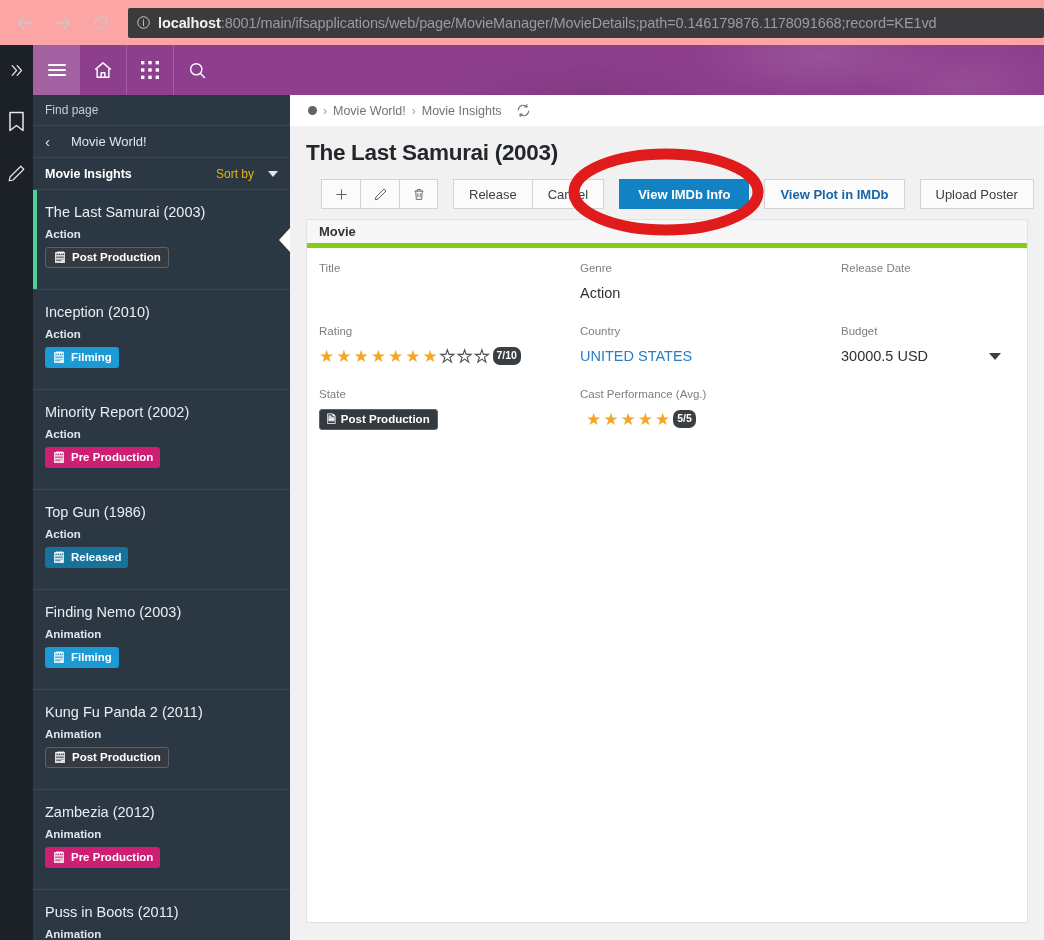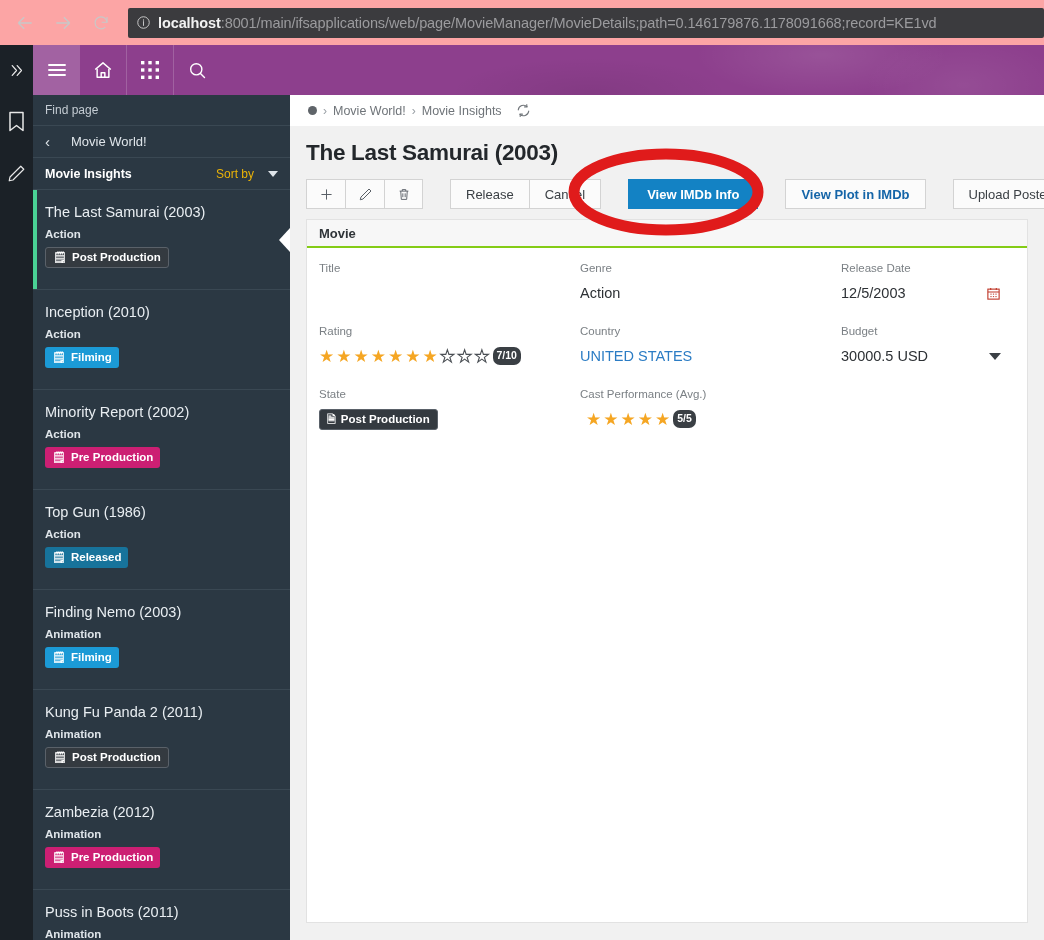--- a/index.html
+++ b/index.html
@@ -199,21 +199,21 @@
   #page-header {
     background: #f1f1f1;
     padding: 14px 16px 10px 16px;
   }
   #page-title {
     font-size: 22.5px; font-weight: bold; color: #23272b;
     letter-spacing: -0.3px;
     margin-bottom: 13px;
     white-space: nowrap;
   }
-  #toolbar { display: flex; align-items: center; gap: 27px; }
+  #toolbar { display: flex; align-items: center; gap: 15px; margin-left: 15px; }
   .btn-group { display: flex; }
   .tbtn {
     height: 30px;
     background: #fbfbfb;
     border: 1px solid #d3d3d3;
     display: flex; align-items: center; justify-content: center;
     font-size: 13px; color: #3b4045;
     padding: 0 15px;
     white-space: nowrap;
   }
@@ -230,21 +230,21 @@
   
   #form-card {
     margin: 0 16px;
     background: #ffffff;
     border: 1px solid #e2e2e2;
     height: 704px;
   }
   #form-card-header {
     height: 28px;
     background: #f7f7f7;
-    border-bottom: 2px solid #84cc16;
+    border-bottom: 5px solid #84cc16;
     display: flex; align-items: center;
     padding-left: 12px;
     font-size: 13px; font-weight: bold; color: #2f3438;
   }
   #form-grid {
     display: grid;
     grid-template-columns: 261px 261px 1fr;
     padding: 14px 12px 0 12px;
     row-gap: 0;
   }
@@ -476,30 +476,20 @@
       <div class="field">
         <div class="field-label">Title</div>
       </div>
       <div class="field">
         <div class="field-label">Genre</div>
         <div class="field-value">Action</div>
       </div>
 
       <div class="field">
         <div class="field-label">Release Date</div>
-        <div class="field-value with-affordance">
-          <span>12/5/2003</span>
-          <span class="cal-icon">
-            <svg width="15" height="15" viewBox="0 0 24 24" fill="none" stroke="currentColor" stroke-width="1.8">
-              <rect x="3" y="5" width="18" height="16"></rect>
-              <path d="M3 9.5h18M7.5 3v3.5M16.5 3v3.5"></path>
-              <path d="M7 13h2M11 13h2M15 13h2M7 17h2M11 17h2M15 17h2" stroke-width="1.6"></path>
-            </svg>
-          </span>
-        </div>
       </div>
       <div class="field">
         <div class="field-label">Rating</div>
         <div class="field-value">
           <span class="stars" id="rating-stars">
               <span class="star">★</span>
               <span class="star">★</span>
               <span class="star">★</span>
               <span class="star">★</span>
               <span class="star">★</span>

